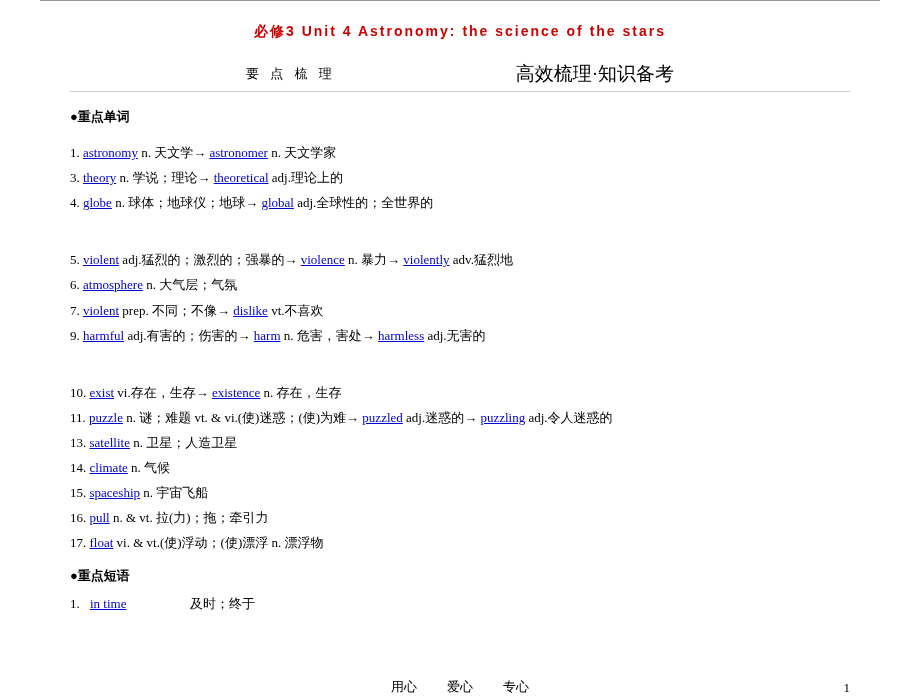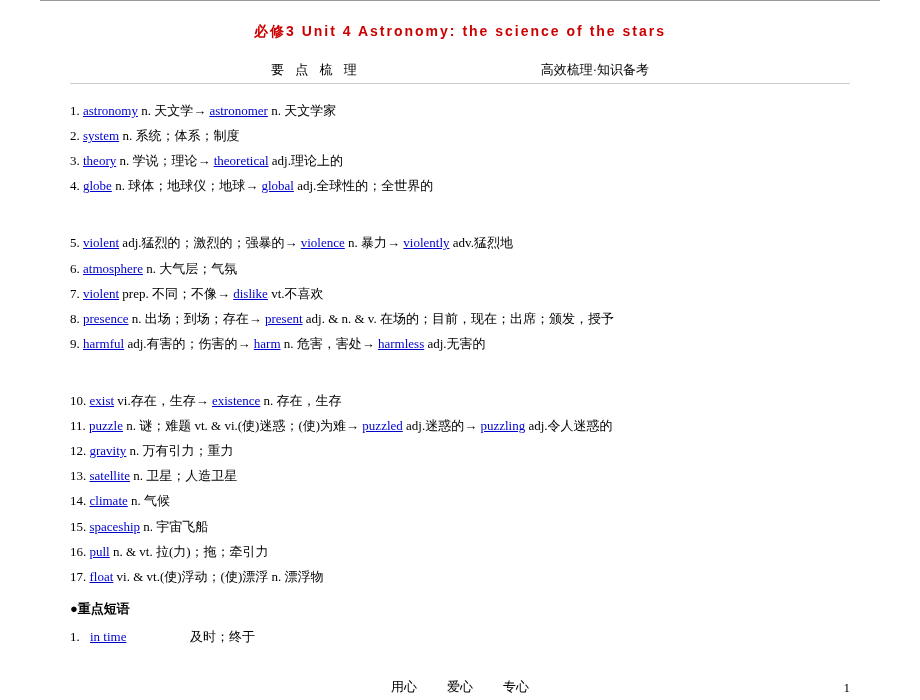--- a/index.html
+++ b/index.html
@@ -49,21 +49,21 @@
     }
 
     .section-header-left {
       font-size: 13px;
       letter-spacing: 4px;
       color: #000;
       flex: 0 0 auto;
     }
 
     .section-header-right {
-      font-size: 13px;
+      font-size: 19px;
       margin-left: 180px;
       color: #000;
     }
 
     .keyword-section-title {
       font-size: 13px;
       font-weight: bold;
       margin-bottom: 8px;
       color: #000;
     }
@@ -150,34 +150,30 @@
 
   <div class="main-title">必修3  Unit 4  Astronomy: the science of the stars</div>
 
   <div class="section-header">
     <span class="section-header-left">要 点 梳 理</span>
     <span class="section-header-right">
       <span>高效梳理·知识备考</span>
     </span>
   </div>
 
+  <div class="keyword-section-title">●重点单词</div>
 
   <ul class="word-list">
 
     <li>
       <span>1. </span>
       <a class="word-link">astronomy</a>
       <span> n. 天文学→</span>
       <a class="word-link">astronomer</a>
       <span> n. 天文学家</span>
-    </li>
-    <li>
-      <span>2. </span>
-      <a class="word-link">system</a>
-      <span> n. 系统；体系；制度</span>
     </li>
     <li>
       <span>3. </span>
       <a class="word-link">theory</a>
       <span> n. 学说；理论→</span>
       <a class="word-link">theoretical</a>
       <span> adj.理论上的</span>
     </li>
     <li>
       <span>4. </span>
@@ -204,27 +200,20 @@
       <span> n. 大气层；气氛</span>
     </li>
     <li>
       <span>7. </span>
       <a class="word-link">violent</a>
       <span> prep. 不同；不像→</span>
       <a class="word-link">dislike</a>
       <span> vt.不喜欢</span>
     </li>
     <li>
-      <span>8. </span>
-      <a class="word-link">presence</a>
-      <span> n. 出场；到场；存在→</span>
-      <a class="word-link">present</a>
-      <span> adj. &amp; n. &amp; v. 在场的；目前，现在；出席；颁发，授予</span>
-    </li>
-    <li>
       <span>9. </span>
       <a class="word-link">harmful</a>
       <span> adj.有害的；伤害的→</span>
       <a class="word-link">harm</a>
       <span> n. 危害，害处→</span>
       <a class="word-link">harmless</a>
       <span> adj.无害的</span>
     </li>
 
     <li class="spacer">&nbsp;</li>
@@ -239,25 +228,20 @@
     <li>
       <span>11. </span>
       <a class="word-link">puzzle</a>
       <span> n. 谜；难题 vt. &amp; vi.(使)迷惑；(使)为难→</span>
       <a class="word-link">puzzled</a>
       <span> adj.迷惑的→</span>
       <a class="word-link">puzzling</a>
       <span> adj.令人迷惑的</span>
     </li>
     <li>
-      <span>12. </span>
-      <a class="word-link">gravity</a>
-      <span> n. 万有引力；重力</span>
-    </li>
-    <li>
       <span>13. </span>
       <a class="word-link">satellite</a>
       <span> n. 卫星；人造卫星</span>
     </li>
     <li>
       <span>14. </span>
       <a class="word-link">climate</a>
       <span> n. 气候</span>
     </li>
     <li>

